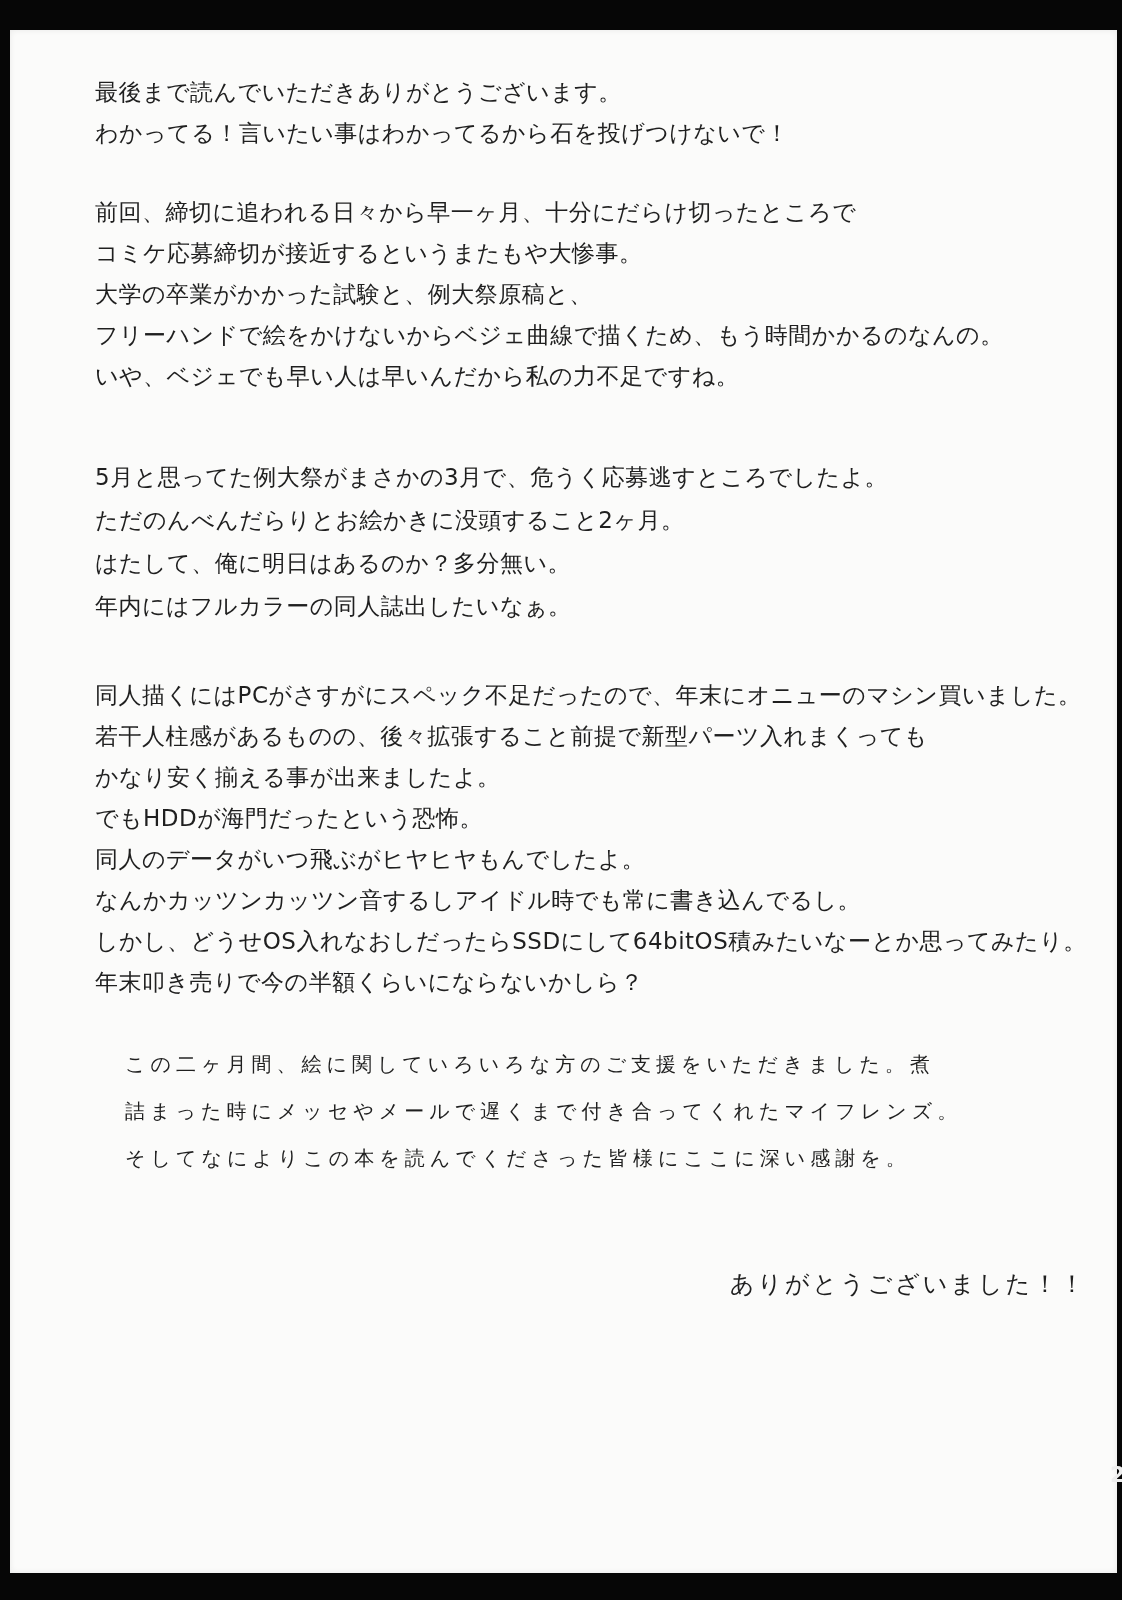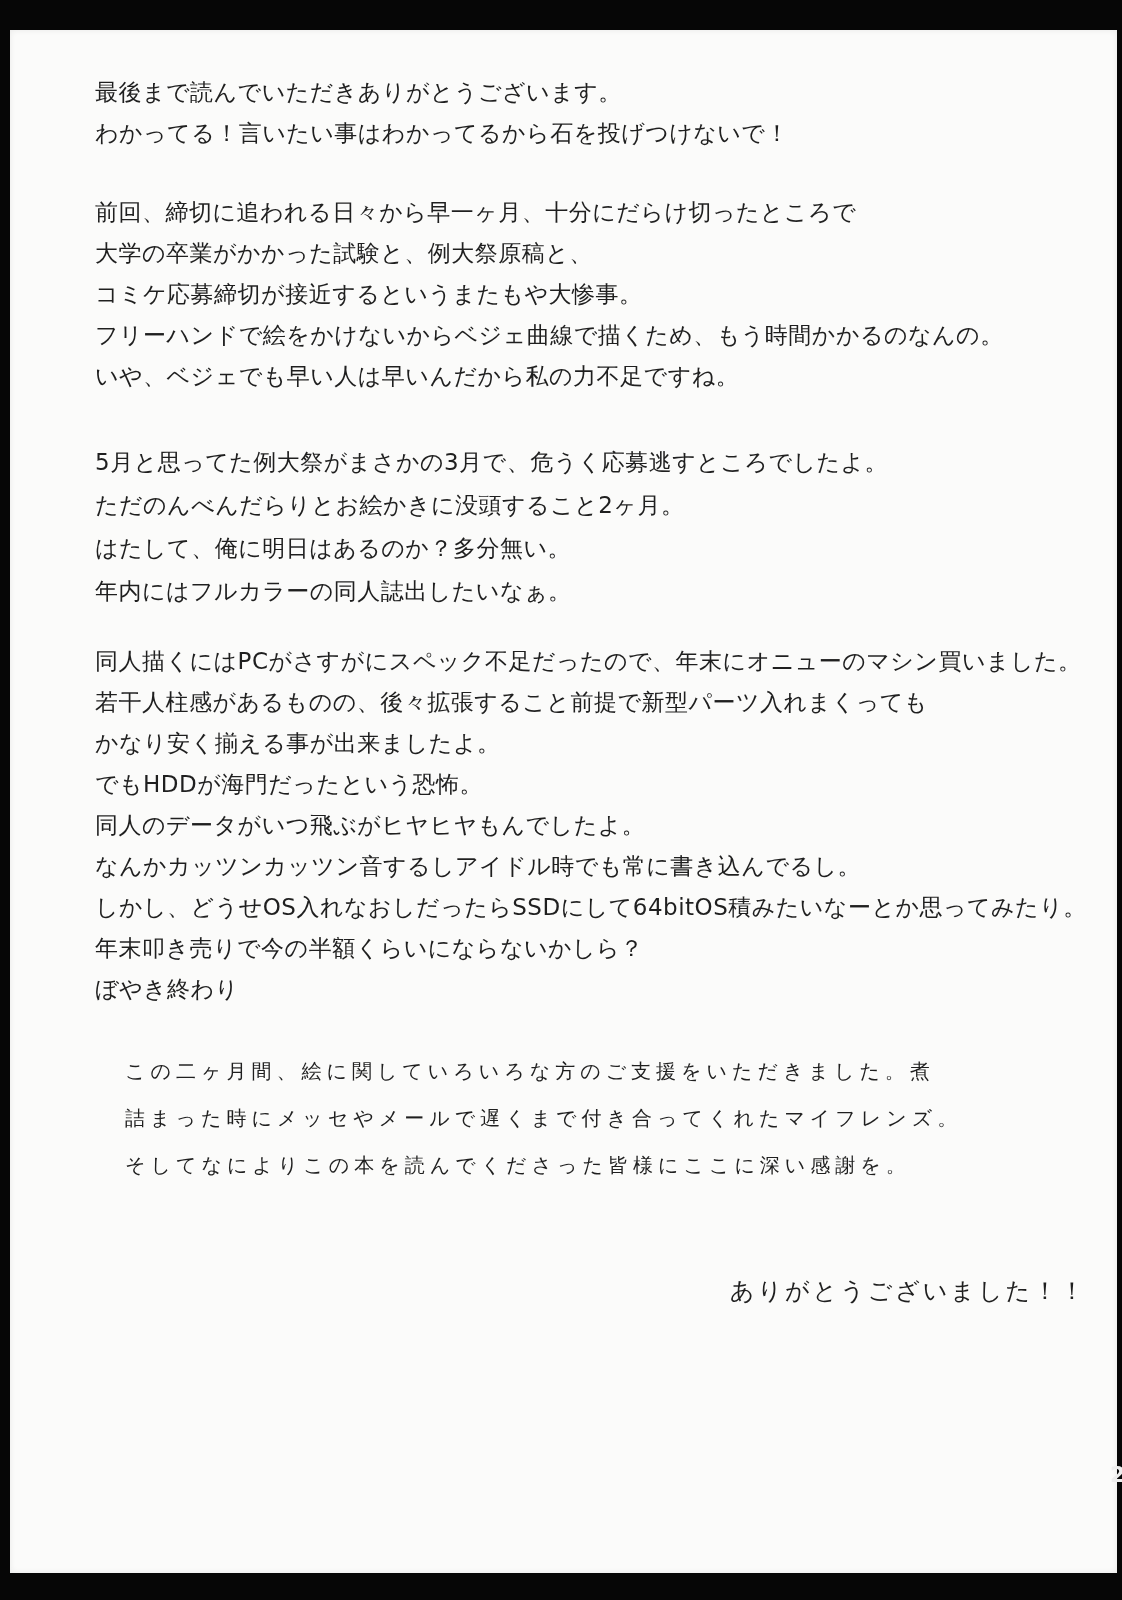--- a/index.html
+++ b/index.html
@@ -34,22 +34,22 @@
     right: 30px;
     color: #1f1f1f;
     font-size: 23px;
     letter-spacing: 0.5px;
   }
   .para { margin: 0; }
   .para .line { white-space: nowrap; }
 
   .para-1 { line-height: 41px; }
   .para-2 { margin-top: 38px; line-height: 41px; }
-  .para-3 { margin-top: 44px; line-height: 43px; }
-  .para-4 { margin-top: 28px; line-height: 41px; }
+  .para-3 { margin-top: 59px; line-height: 43px; }
+  .para-4 { margin-top: 47px; line-height: 41px; }
   .para-5 {
     margin-top: 38px;
     margin-left: 30px;
     margin-right: 0;
     line-height: 47px;
     font-size: 20px;
     letter-spacing: 5px;
   }
   .para-6 {
     margin-top: 82px;
@@ -75,43 +75,42 @@
   <div class="paper">
     <div class="content">
 
       <div class="para para-1">
         <div class="line">最後まで読んでいただきありがとうございます。</div>
         <div class="line">わかってる！言いたい事はわかってるから石を投げつけないで！</div>
       </div>
 
       <div class="para para-2">
         <div class="line">前回、締切に追われる日々から早一ヶ月、十分にだらけ切ったところで</div>
+        <div class="line">コミケ応募締切が接近するというまたもや大惨事。</div>
         <div class="line">大学の卒業がかかった試験と、例大祭原稿と、</div>
-        <div class="line">コミケ応募締切が接近するというまたもや大惨事。</div>
         <div class="line">フリーハンドで絵をかけないからベジェ曲線で描くため、もう時間かかるのなんの。</div>
         <div class="line">いや、ベジェでも早い人は早いんだから私の力不足ですね。</div>
       </div>
 
       <div class="para para-3">
         <div class="line">5月と思ってた例大祭がまさかの3月で、危うく応募逃すところでしたよ。</div>
         <div class="line">ただのんべんだらりとお絵かきに没頭すること2ヶ月。</div>
         <div class="line">はたして、俺に明日はあるのか？多分無い。</div>
         <div class="line">年内にはフルカラーの同人誌出したいなぁ。</div>
       </div>
 
       <div class="para para-4">
         <div class="line">同人描くにはPCがさすがにスペック不足だったので、年末にオニューのマシン買いました。</div>
         <div class="line">若干人柱感があるものの、後々拡張すること前提で新型パーツ入れまくっても</div>
         <div class="line">かなり安く揃える事が出来ましたよ。</div>
         <div class="line">でもHDDが海門だったという恐怖。</div>
         <div class="line">同人のデータがいつ飛ぶがヒヤヒヤもんでしたよ。</div>
         <div class="line">なんかカッツンカッツン音するしアイドル時でも常に書き込んでるし。</div>
         <div class="line">しかし、どうせOS入れなおしだったらSSDにして64bitOS積みたいなーとか思ってみたり。</div>
         <div class="line">年末叩き売りで今の半額くらいにならないかしら？</div>
-        <div class="line">ぼやき終わり</div>
       </div>
 
       <div class="para para-5">
         <div class="line">この二ヶ月間、絵に関していろいろな方のご支援をいただきました。煮</div>
         <div class="line">詰まった時にメッセやメールで遅くまで付き合ってくれたマイフレンズ。</div>
         <div class="line">そしてなによりこの本を読んでくださった皆様にここに深い感謝を。</div>
       </div>
 
       <div class="para para-6">
         <div class="line">ありがとうございました！！</div>

